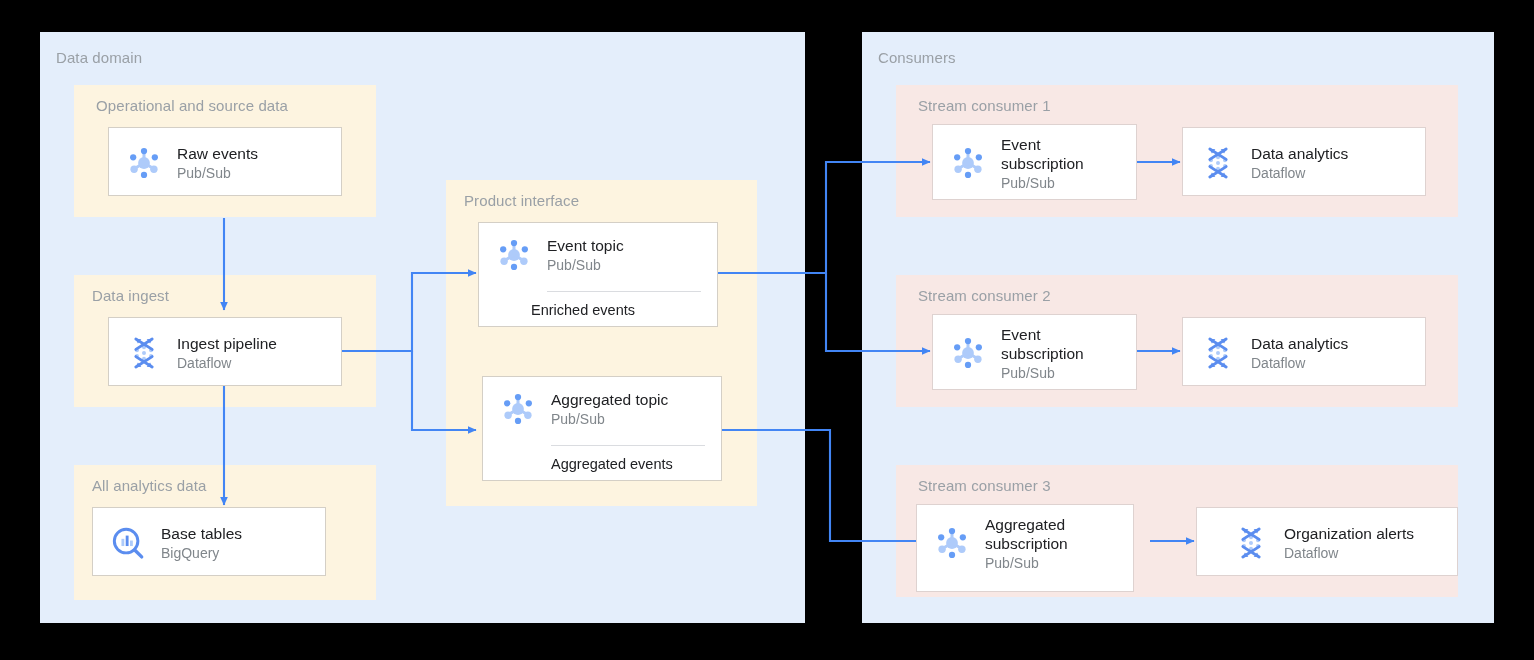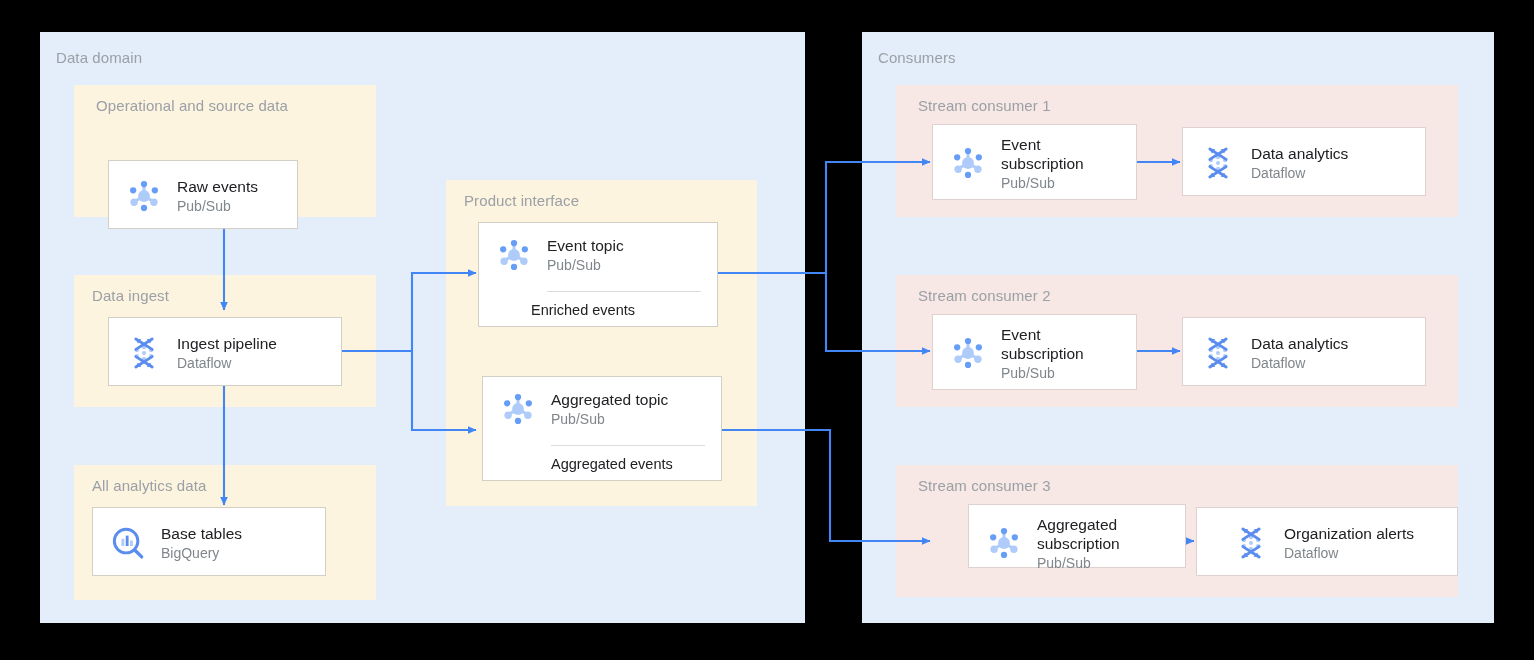--- a/index.html
+++ b/index.html
@@ -146,21 +146,21 @@
       <path d="M826,273 L826,351 L930,351"></path>
 
       <path d="M722,430 L830,430 L830,541 L930,541"></path>
 
       <path d="M1137,162 L1180,162"></path>
       <path d="M1137,351 L1180,351"></path>
       <path d="M1150,541 L1194,541"></path>
     </g>
   </svg>
 
-  <div class="card" style="left:108px;top:127px;width:190px;height:69px;margin-top:33px;">
+  <div class="card" style="left:108px;top:127px;width:234px;height:69px;">
     <div class="card-row" style="height:69px;">
       <svg class="card-icon" viewBox="0 0 40 40">
         <circle cx="20" cy="20" r="6.2" fill="#aecbfa"></circle>
         <path d="M20 20 L20 8 M20 20 L30.4 26 M20 20 L9.6 26" stroke="#aecbfa" stroke-width="3.2" stroke-linecap="round" fill="none"></path>
         <circle cx="20" cy="7.4" r="3.3" fill="#669df6"></circle>
         <circle cx="8.6" cy="14" r="3.3" fill="#669df6"></circle>
         <circle cx="31.4" cy="14" r="3.3" fill="#669df6"></circle>
         <circle cx="9.6" cy="26.6" r="3.9" fill="#aecbfa"></circle>
         <circle cx="30.4" cy="26.6" r="3.9" fill="#aecbfa"></circle>
         <circle cx="20" cy="32.6" r="3.3" fill="#669df6"></circle>
@@ -335,21 +335,21 @@
         <path d="M11 35 l6.2 -0.4 l-3.6 -4.6 z" fill="#5b8def"></path>
         <path d="M29 35 l-6.2 -0.4 l3.6 -4.6 z" fill="#5b8def"></path>
       </svg>
       <div class="card-text">
         <div class="card-title">Data analytics</div>
         <div class="card-sub">Dataflow</div>
       </div>
     </div>
   </div>
 
-  <div class="card pinkborder" style="left:968px;top:504px;width:218px;height:64px;padding-left:48px;">
+  <div class="card pinkborder" style="left:916px;top:504px;width:218px;height:88px;padding-left:48px;">
     <div class="card-row" style="height:76px;">
       <svg class="card-icon" viewBox="0 0 40 40">
         <circle cx="20" cy="20" r="6.2" fill="#aecbfa"></circle>
         <path d="M20 20 L20 8 M20 20 L30.4 26 M20 20 L9.6 26" stroke="#aecbfa" stroke-width="3.2" stroke-linecap="round" fill="none"></path>
         <circle cx="20" cy="7.4" r="3.3" fill="#669df6"></circle>
         <circle cx="8.6" cy="14" r="3.3" fill="#669df6"></circle>
         <circle cx="31.4" cy="14" r="3.3" fill="#669df6"></circle>
         <circle cx="9.6" cy="26.6" r="3.9" fill="#aecbfa"></circle>
         <circle cx="30.4" cy="26.6" r="3.9" fill="#aecbfa"></circle>
         <circle cx="20" cy="32.6" r="3.3" fill="#669df6"></circle>

